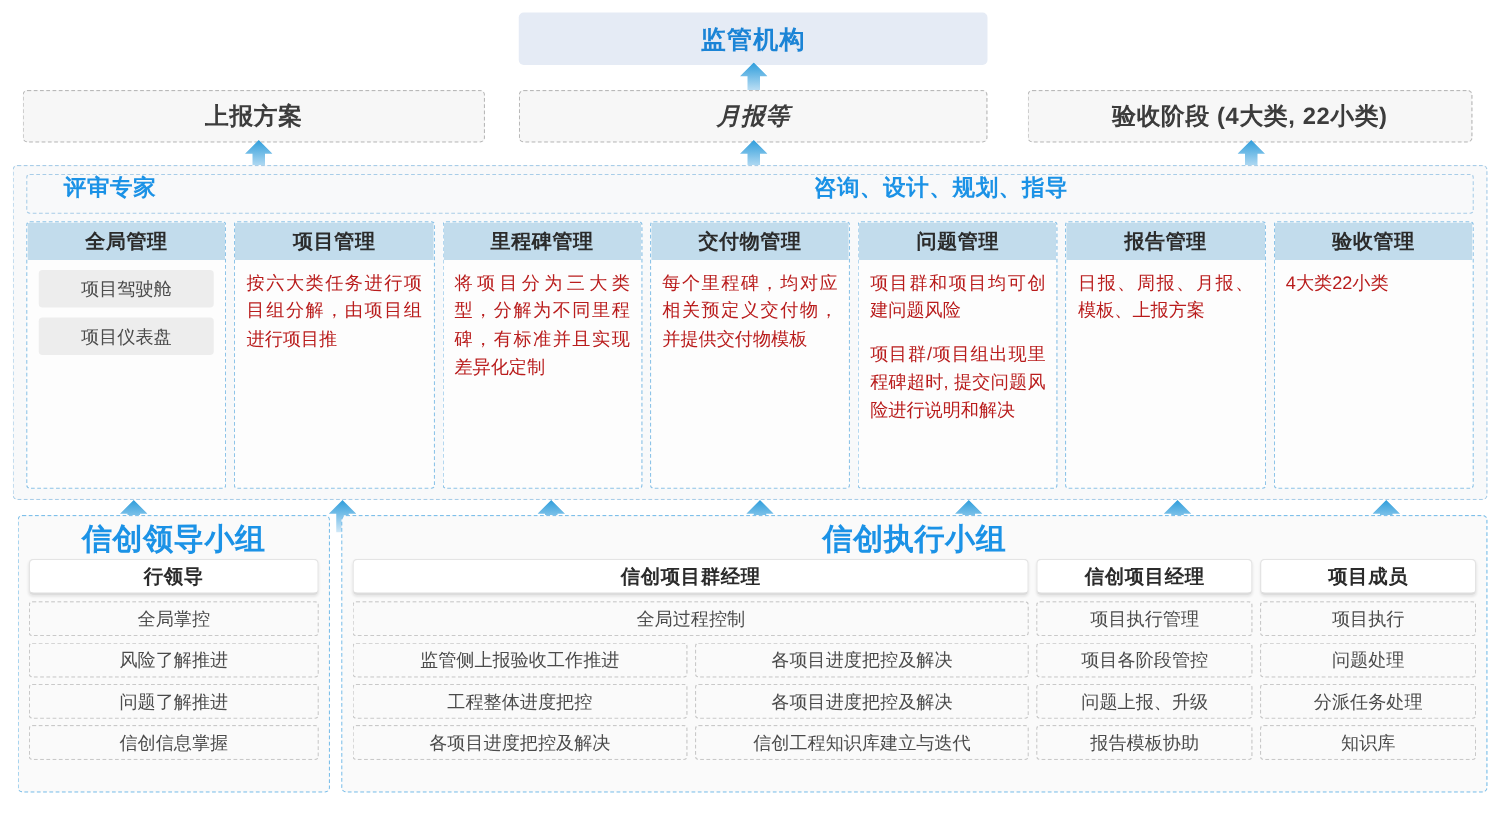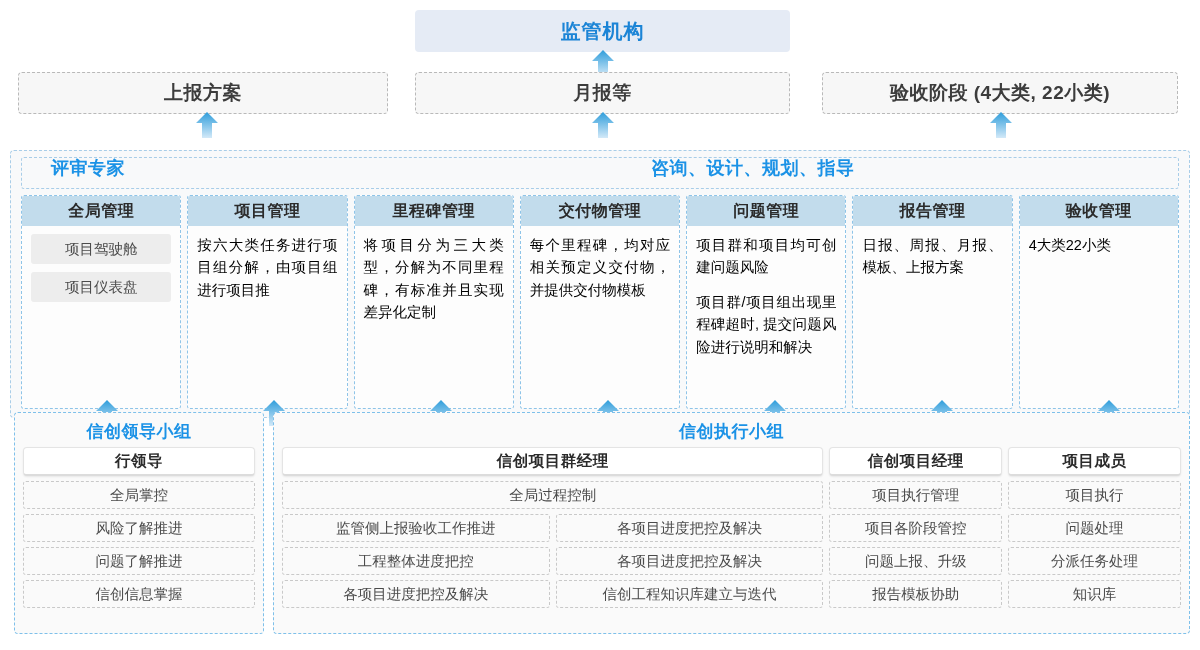--- a/index.html
+++ b/index.html
@@ -27,38 +27,37 @@
   .doc-box {
     position: absolute; top: 0; height: 42px;
     background: #f7f7f7;
     border: 1px dashed #b9b9b9;
     border-radius: 4px;
     display: flex; align-items: center; justify-content: center;
     font-size: 19px; font-weight: bold; color: #3c3c3c;
     letter-spacing: .5px;
   }
   .doc-box.b1 { left: 18px;  width: 370px; }
-  .doc-box.b2 { left: 415px; width: 375px; }
+  .doc-box.b2 { left: 415px; width: 375px; font-style: italic; }
   .doc-box.b3 { left: 822px; width: 356px; }
 
   
   .arrow {
     position: absolute;
     width: 22px; height: 26px;
   }
   .arrow svg { display: block; width: 22px; height: 26px; }
 
   
   .mid-panel {
     position: absolute;
     left: 10px; top: 132px; width: 1180px; height: 268px;
     background: #f8f9fa;
     border: 1px dashed #a8cde8;
     border-radius: 4px;
-    margin-top: 18px;
   }
   .mid-titlebar {
     position: absolute; left: 10px; top: 6px; right: 10px; height: 32px;
     border: 1px dashed #a8cde8;
     border-radius: 3px;
     background: #f8f9fa;
   }
   .mid-title {
     position: absolute;
     font-size: 18px; font-weight: bold; color: #1b92e6;
@@ -83,21 +82,21 @@
   }
   .col-head {
     background: #c2dcec;
     height: 30px;
     display: flex; align-items: center; justify-content: center;
     font-size: 16px; font-weight: bold; color: #2b2b2b;
     letter-spacing: .5px;
   }
   .col-body { flex: 1; padding: 8px 9px 6px 9px; }
   .col-body p {
-    font-size: 14.5px; color: #000000; line-height: 1.55;
+    font-size: 14.5px; color: #b91c1c; line-height: 1.55;
     text-align: justify; text-align-last: left;
     margin-bottom: 12px;
   }
   .col-body p:last-child { margin-bottom: 0; }
   .pill {
     background: #ededed;
     border-radius: 3px;
     height: 30px;
     display: flex; align-items: center; justify-content: center;
     font-size: 14.5px; color: #4b4b4b;
@@ -115,21 +114,21 @@
   }
   .exec-panel {
     position: absolute;
     left: 273px; top: 412px; width: 917px; height: 222px;
     border: 1px dashed #7ec0ea;
     border-radius: 4px;
     background: #fafafa;
     padding: 6px 8px 8px 8px;
   }
   .grp-title {
-    font-size: 17px; font-weight: bold; color: #1b92e6;
+    font-size: 24px; font-weight: bold; color: #1b92e6;
     text-align: center; height: 28px; line-height: 26px;
     letter-spacing: .5px;
   }
   .role-head {
     background: #ffffff;
     border: 1px solid #e4e4e4;
     border-bottom: 2px solid #dcdcdc;
     border-radius: 4px;
     height: 29px;
     display: flex; align-items: center; justify-content: center;

